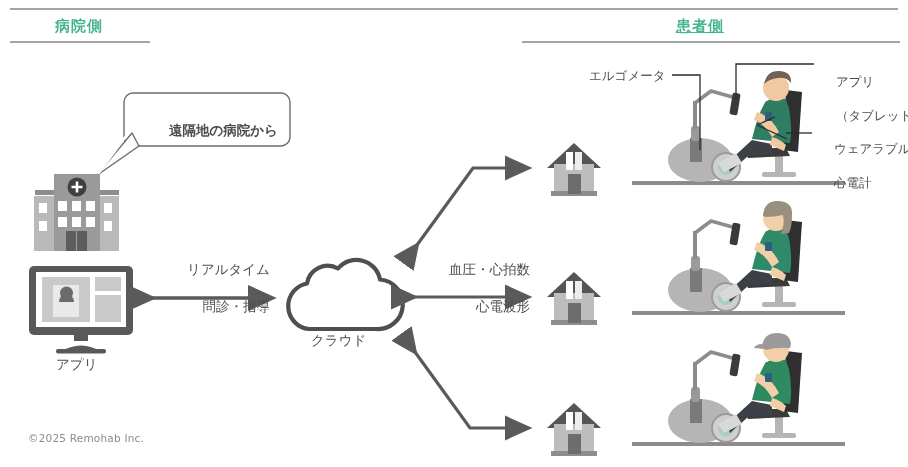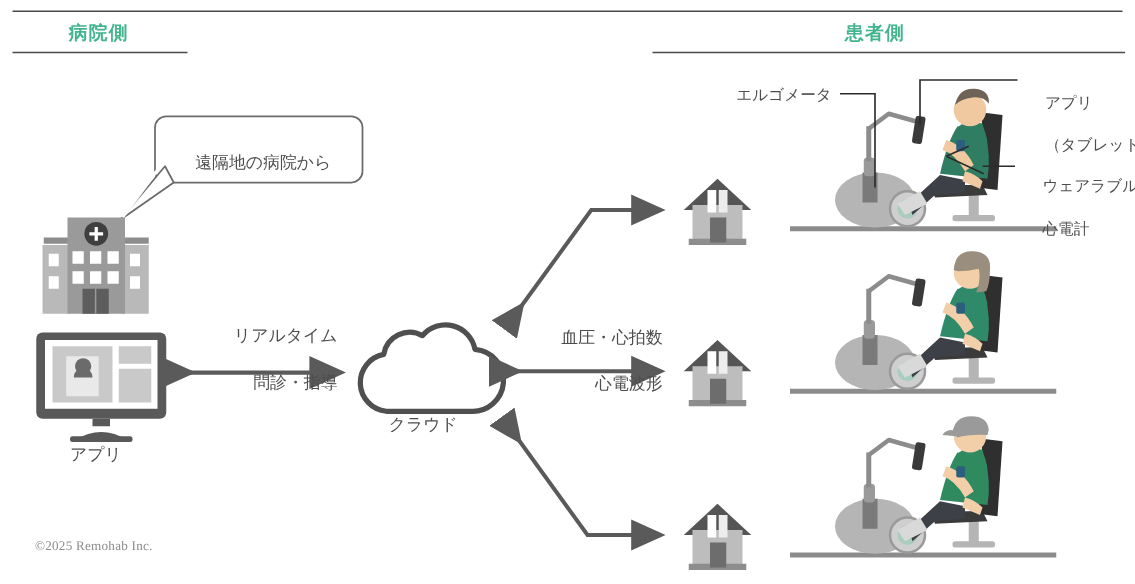--- a/index.html
+++ b/index.html
@@ -216,23 +216,23 @@
     </g>
 
     <g fill="none" stroke="#2b2b2b" stroke-width="1.3">
       <path d="M672,75 L700,75 L700,150"></path>
       <path d="M814,64 L736,64 L736,100"></path>
       <path d="M812,133 L786,133"></path>
     </g>
   </svg>
 
   <div class="lbl hdr" style="left:55px;top:16px;">病院側</div>
-  <div class="lbl hdr" style="left:676px;top:16px;">患者側</div>
-
-  <div class="lbl bubble-text" style="left:123px;top:99px;width:158px;">
+  <div class="lbl hdr" style="left:676px;top:16px;text-decoration:underline;">患者側</div>
+
+  <div class="lbl bubble-text" style="left:135px;top:99px;width:158px;font-weight:bold;">
     <span>遠隔地の病院から</span><br>
   </div>
 
   <div class="lbl jp" style="left:56px;top:355px;">アプリ</div>
 
   <div class="lbl jp jp-center" style="left:160px;top:242px;width:110px;">
     <span>リアルタイム</span><br>
     <span>問診・指導</span>
   </div>
 
@@ -248,14 +248,14 @@
   <div class="lbl jp-small" style="left:820px;top:57px;">
     <span>アプリ</span><br>
     <span>（タブレット）</span>
   </div>
 
   <div class="lbl jp-small" style="left:818px;top:124px;">
     <span>ウェアラブル</span><br>
     <span>心電計</span>
   </div>
 
-  <div class="lbl copyright" style="left:28px;top:431px;font-family:Liberation Serif, serif;">©2025 Remohab Inc.</div>
+  <div class="lbl copyright" style="left:28px;top:431px;">©2025 Remohab Inc.</div>
 </div>
 
 </body></html>

